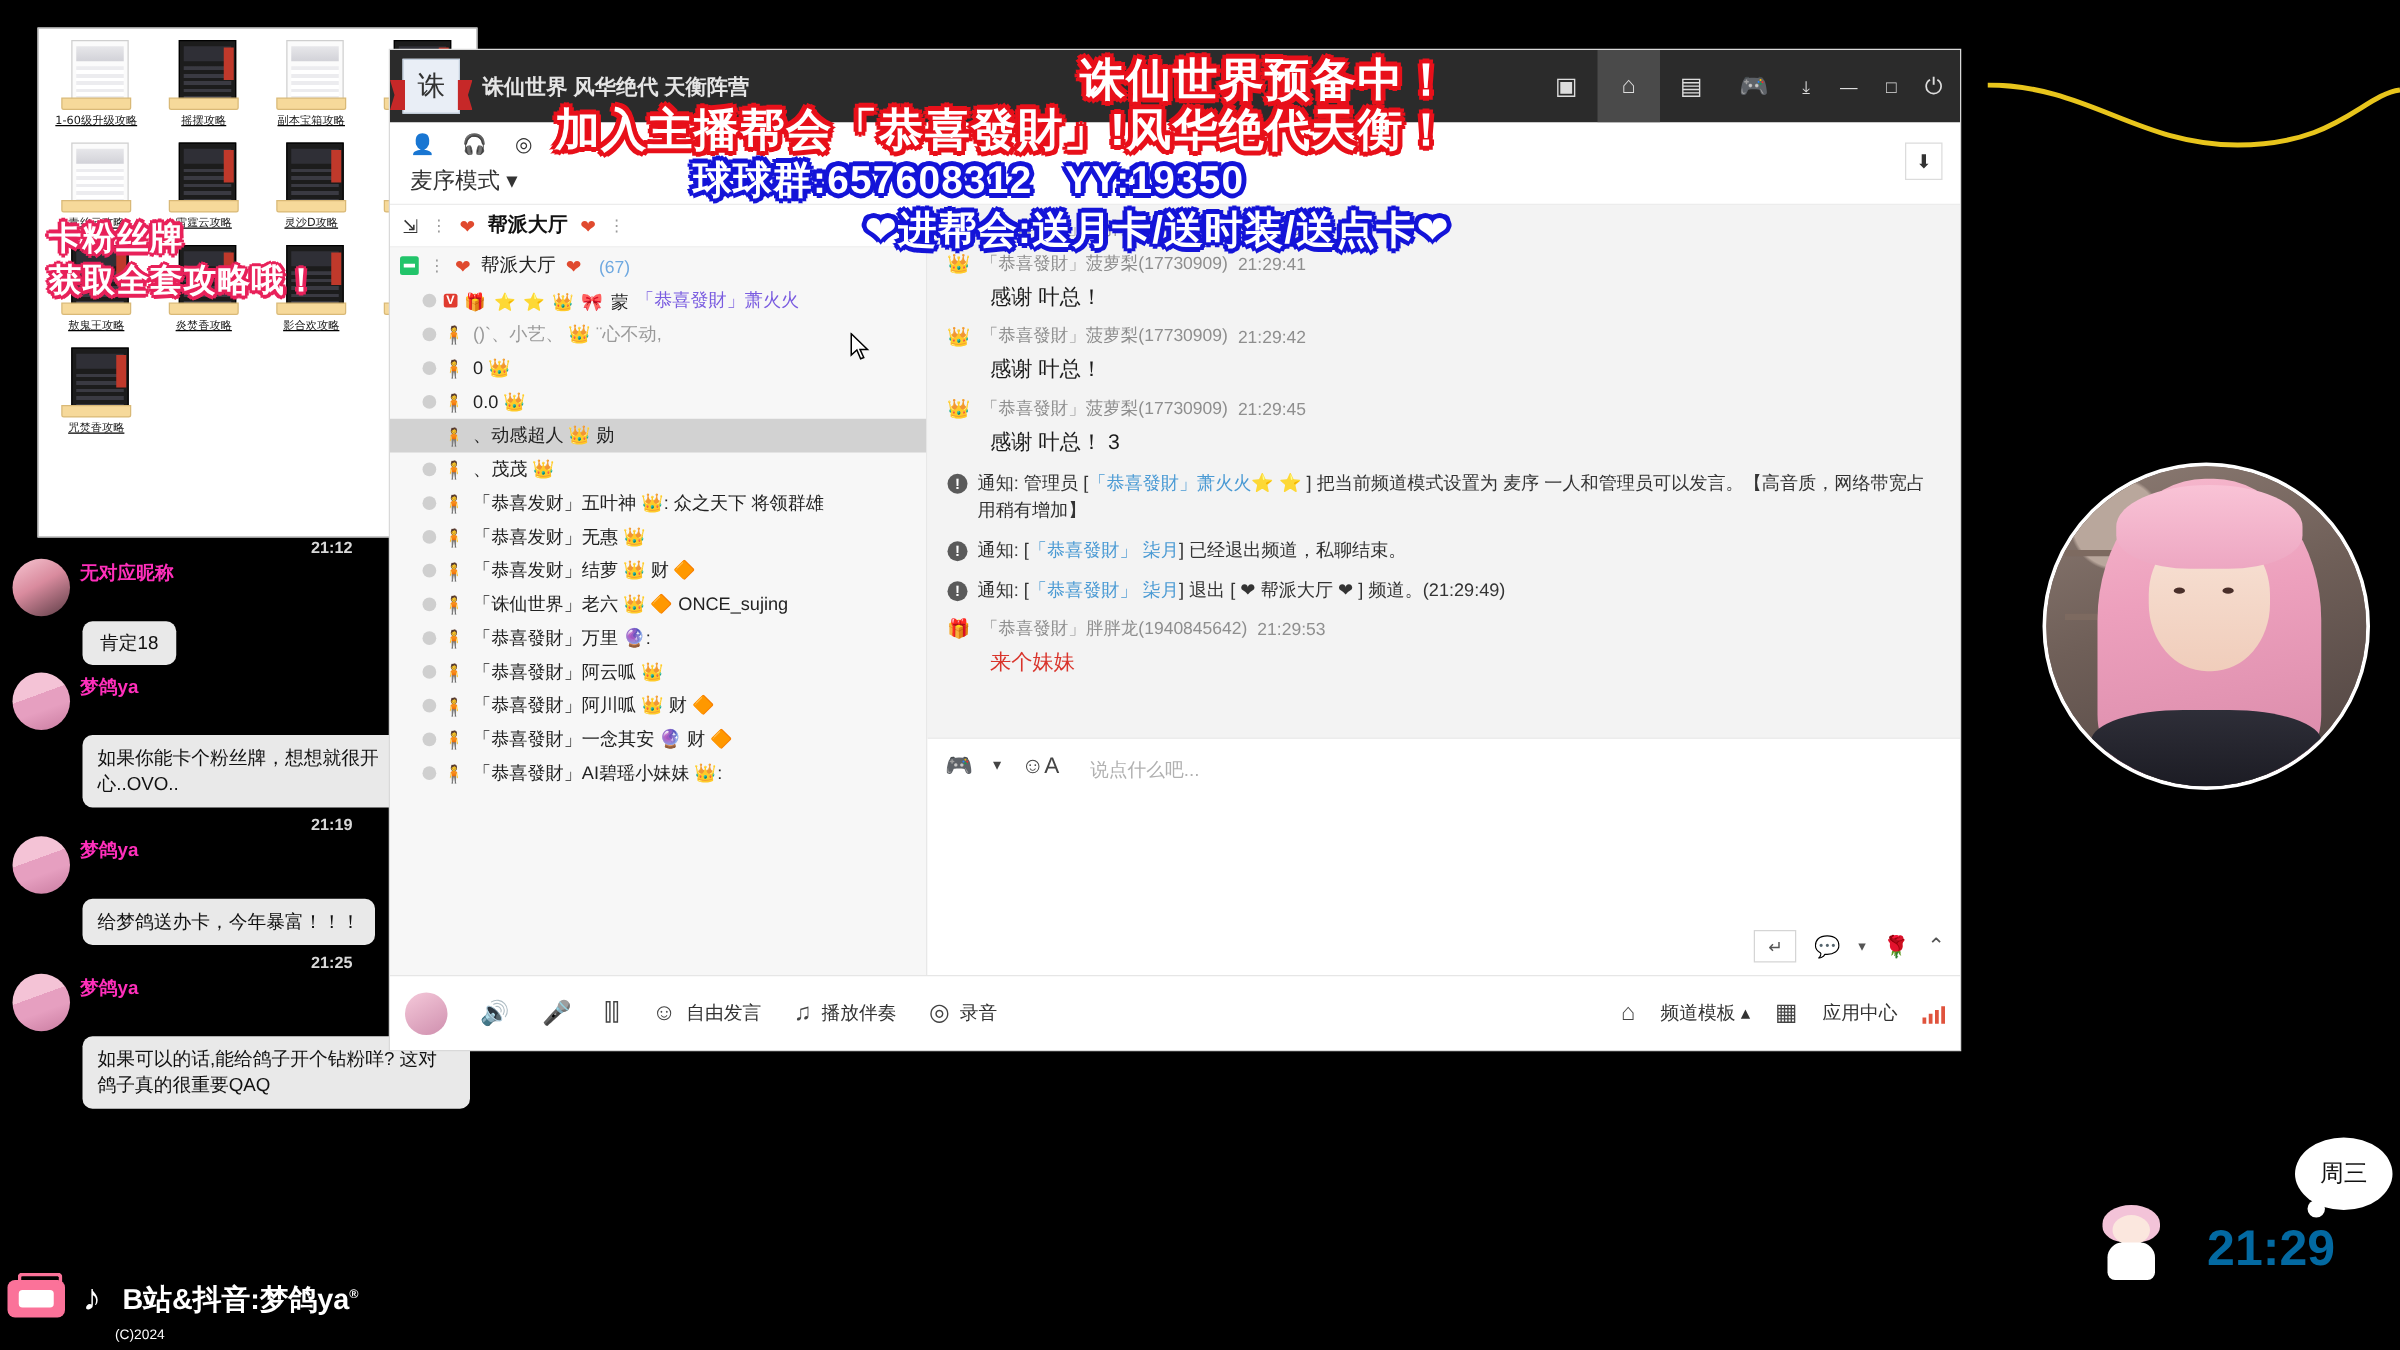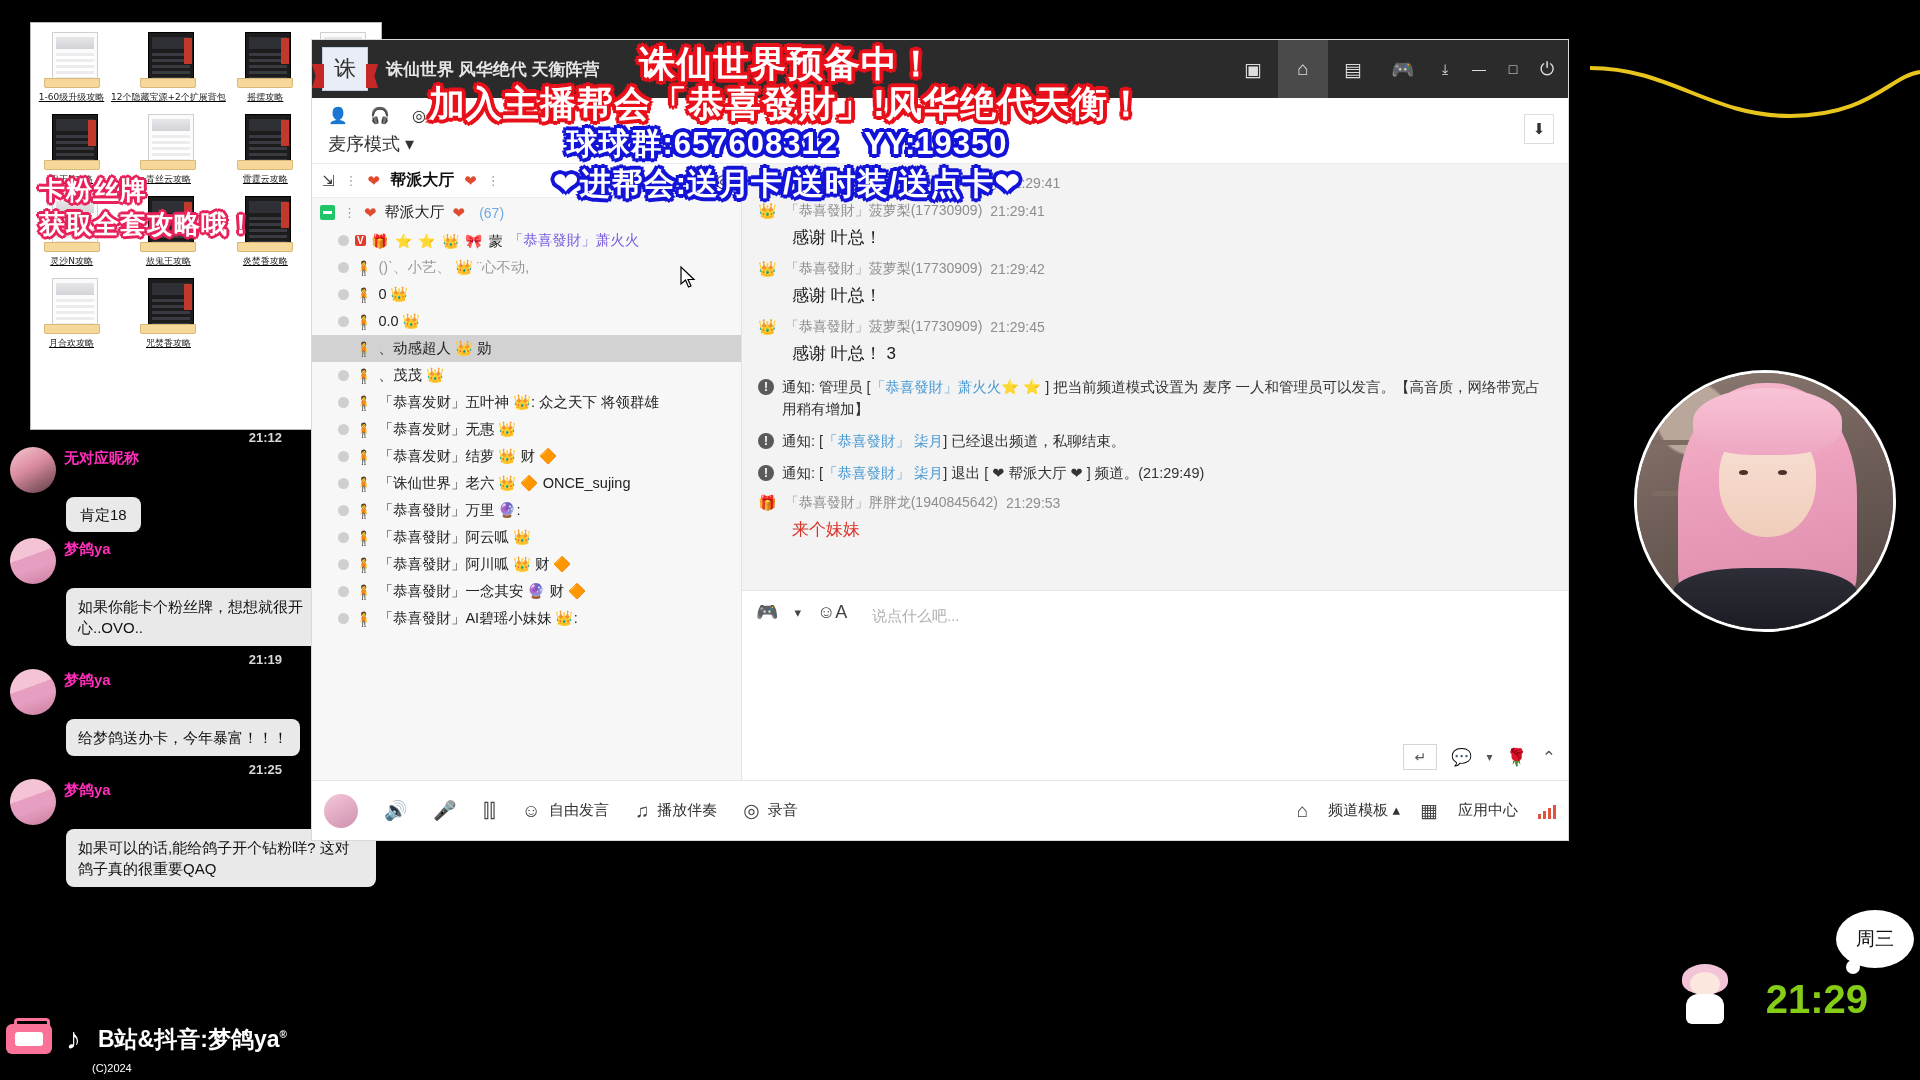--- a/index.html
+++ b/index.html
@@ -152,37 +152,37 @@
      background:linear-gradient(170deg,#f6b8cd 0%,#eda0bd 40%,#d98aa9 100%);
      border-radius:48% 48% 20% 20%; z-index:1;}
   .cam .hairfront{ position:absolute; left:22%; top:6%; width:58%; height:26%;
      background:linear-gradient(#f9c3d6,#eda7c2); border-radius:50% 50% 40% 40%; z-index:3;}
   .cam .facefg{ position:absolute; left:32%; top:20%; width:38%; height:44%;
      background:linear-gradient(#f8e2d6,#f0cdbb); border-radius:46% 46% 48% 48%; z-index:2;}
   .cam .eye{ position:absolute; width:9px;height:5px;background:#4a2f2a;border-radius:50%; z-index:4;}
   .cam .eye.l{ left:40%; top:38%;} .cam .eye.r{ left:55%; top:38%;}
   .cam .body{ position:absolute; left:14%; bottom:0; width:72%; height:24%;
      background:linear-gradient(#2e2e38,#1c1c24); border-radius:40% 40% 0 0; z-index:2;}
-  .camtime{ position:absolute; right:52px; bottom:58px; color:#84cc16; font-size:40px; font-weight:bold;
+  .camtime{ position:absolute; right:52px; bottom:58px; color:#0369a1; font-size:40px; font-weight:bold;
      text-shadow:2px 2px 4px rgba(0,0,0,.8); z-index:6;}
   .chibi{ position:absolute; right:188px; bottom:52px; width:54px;height:64px; z-index:7;}
   .chibi .h{position:absolute;left:4px;top:0;width:46px;height:30px;background:#f3c3d8;border-radius:50% 50% 42% 42%;}
   .chibi .f{position:absolute;left:12px;top:8px;width:30px;height:24px;background:#fbe7de;border-radius:50%;}
   .chibi .b{position:absolute;left:8px;top:30px;width:38px;height:30px;background:#fff;border-radius:12px 12px 6px 6px;}
   .bubble-wed{ position:absolute; right:6px; bottom:112px; width:78px;height:58px;background:#fff;
      border-radius:50%; display:flex;align-items:center;justify-content:center; font-size:19px; color:#111;
      z-index:6; box-shadow:0 2px 5px rgba(0,0,0,.3);}
   .bubble-wed:after{content:"";position:absolute;left:10px;bottom:-6px;width:14px;height:14px;background:#fff;
      border-radius:50%;}
 
   .wire{ position:absolute; right:0; top:66px; width:330px; height:56px; z-index:3;}
 
   
-  .promo{ position:absolute; left:402px; top:44px; width:770px; z-index:40; pointer-events:none;
-     text-align:center;}
+  .promo{ position:absolute; left:390px; top:44px; width:770px; z-index:40; pointer-events:none;
+     text-align:right;}
   .p-red{ font-size:36px; font-weight:bold; color:#fff; line-height:40px; letter-spacing:1px;
      text-shadow:-2px -2px 0 #e8101a,2px -2px 0 #e8101a,-2px 2px 0 #e8101a,2px 2px 0 #e8101a,
        0 -4px 0 #e8101a,0 4px 0 #e8101a,-4px 0 0 #e8101a,4px 0 0 #e8101a,
        -3px -3px 0 #e8101a,3px -3px 0 #e8101a,-3px 3px 0 #e8101a,3px 3px 0 #e8101a;}
   .p-blue{ font-size:31px; font-weight:bold; color:#fff; line-height:40px; letter-spacing:1px;
      text-shadow:-2px -2px 0 #1414d8,2px -2px 0 #1414d8,-2px 2px 0 #1414d8,2px 2px 0 #1414d8,
        0 -4px 0 #1414d8,0 4px 0 #1414d8,-4px 0 0 #1414d8,4px 0 0 #1414d8,
        -3px -3px 0 #1414d8,3px -3px 0 #1414d8,-3px 3px 0 #1414d8,3px 3px 0 #1414d8;}
   .p-row{ display:flex; justify-content:center; gap:26px;}
 
@@ -194,28 +194,20 @@
 <div id="root">
 
   <div class="folderwin">
     <div class="folder-grid" id="folderGrid">
         <div class="fcell">
           <div class="fthumb ">
             <div class="page"></div>
             <div class="tab"></div>
           </div>
           <div class="flabel">1-60级升级攻略</div>
-        </div>
-        <div class="fcell">
-          <div class="fthumb dark">
-            <div class="page"></div>
-            <div class="redmark"></div>
-            <div class="tab"></div>
-          </div>
-          <div class="flabel">12个隐藏宝源+2个扩展背包</div>
         </div>
         <div class="fcell">
           <div class="fthumb dark">
             <div class="page"></div>
             <div class="redmark"></div>
             <div class="tab"></div>
           </div>
           <div class="flabel">摇摆攻略</div>
         </div>
         <div class="fcell">

